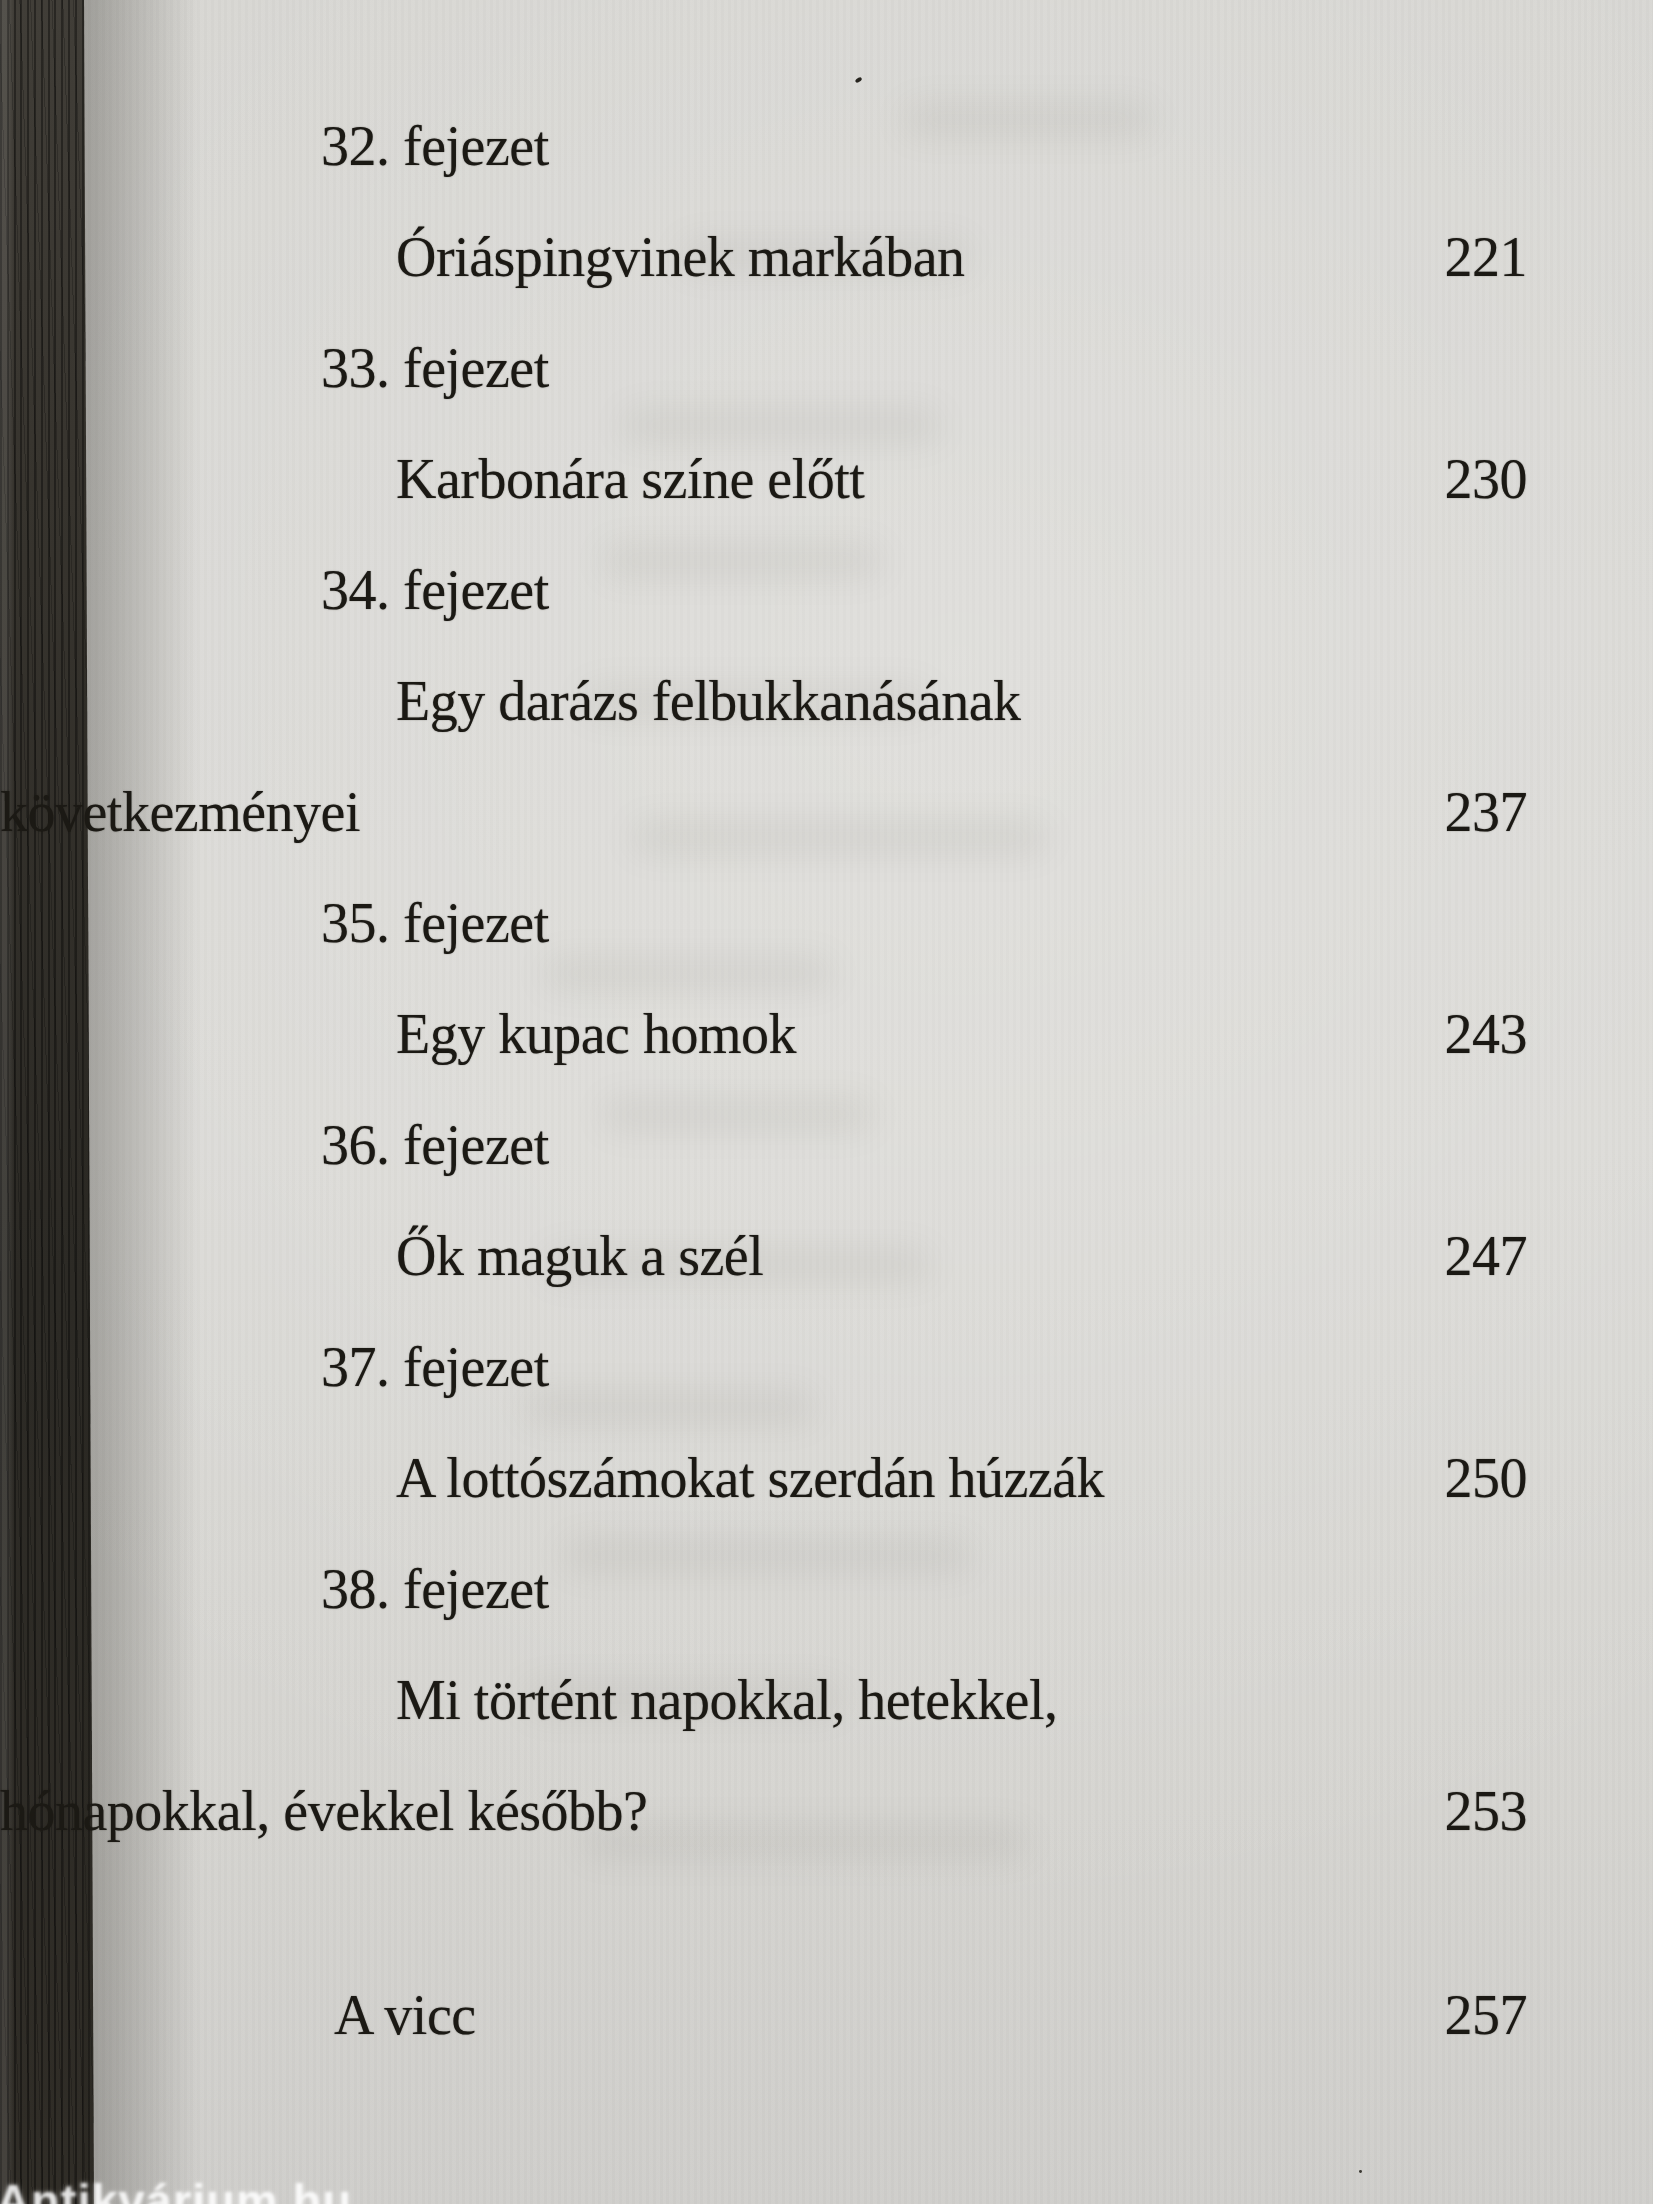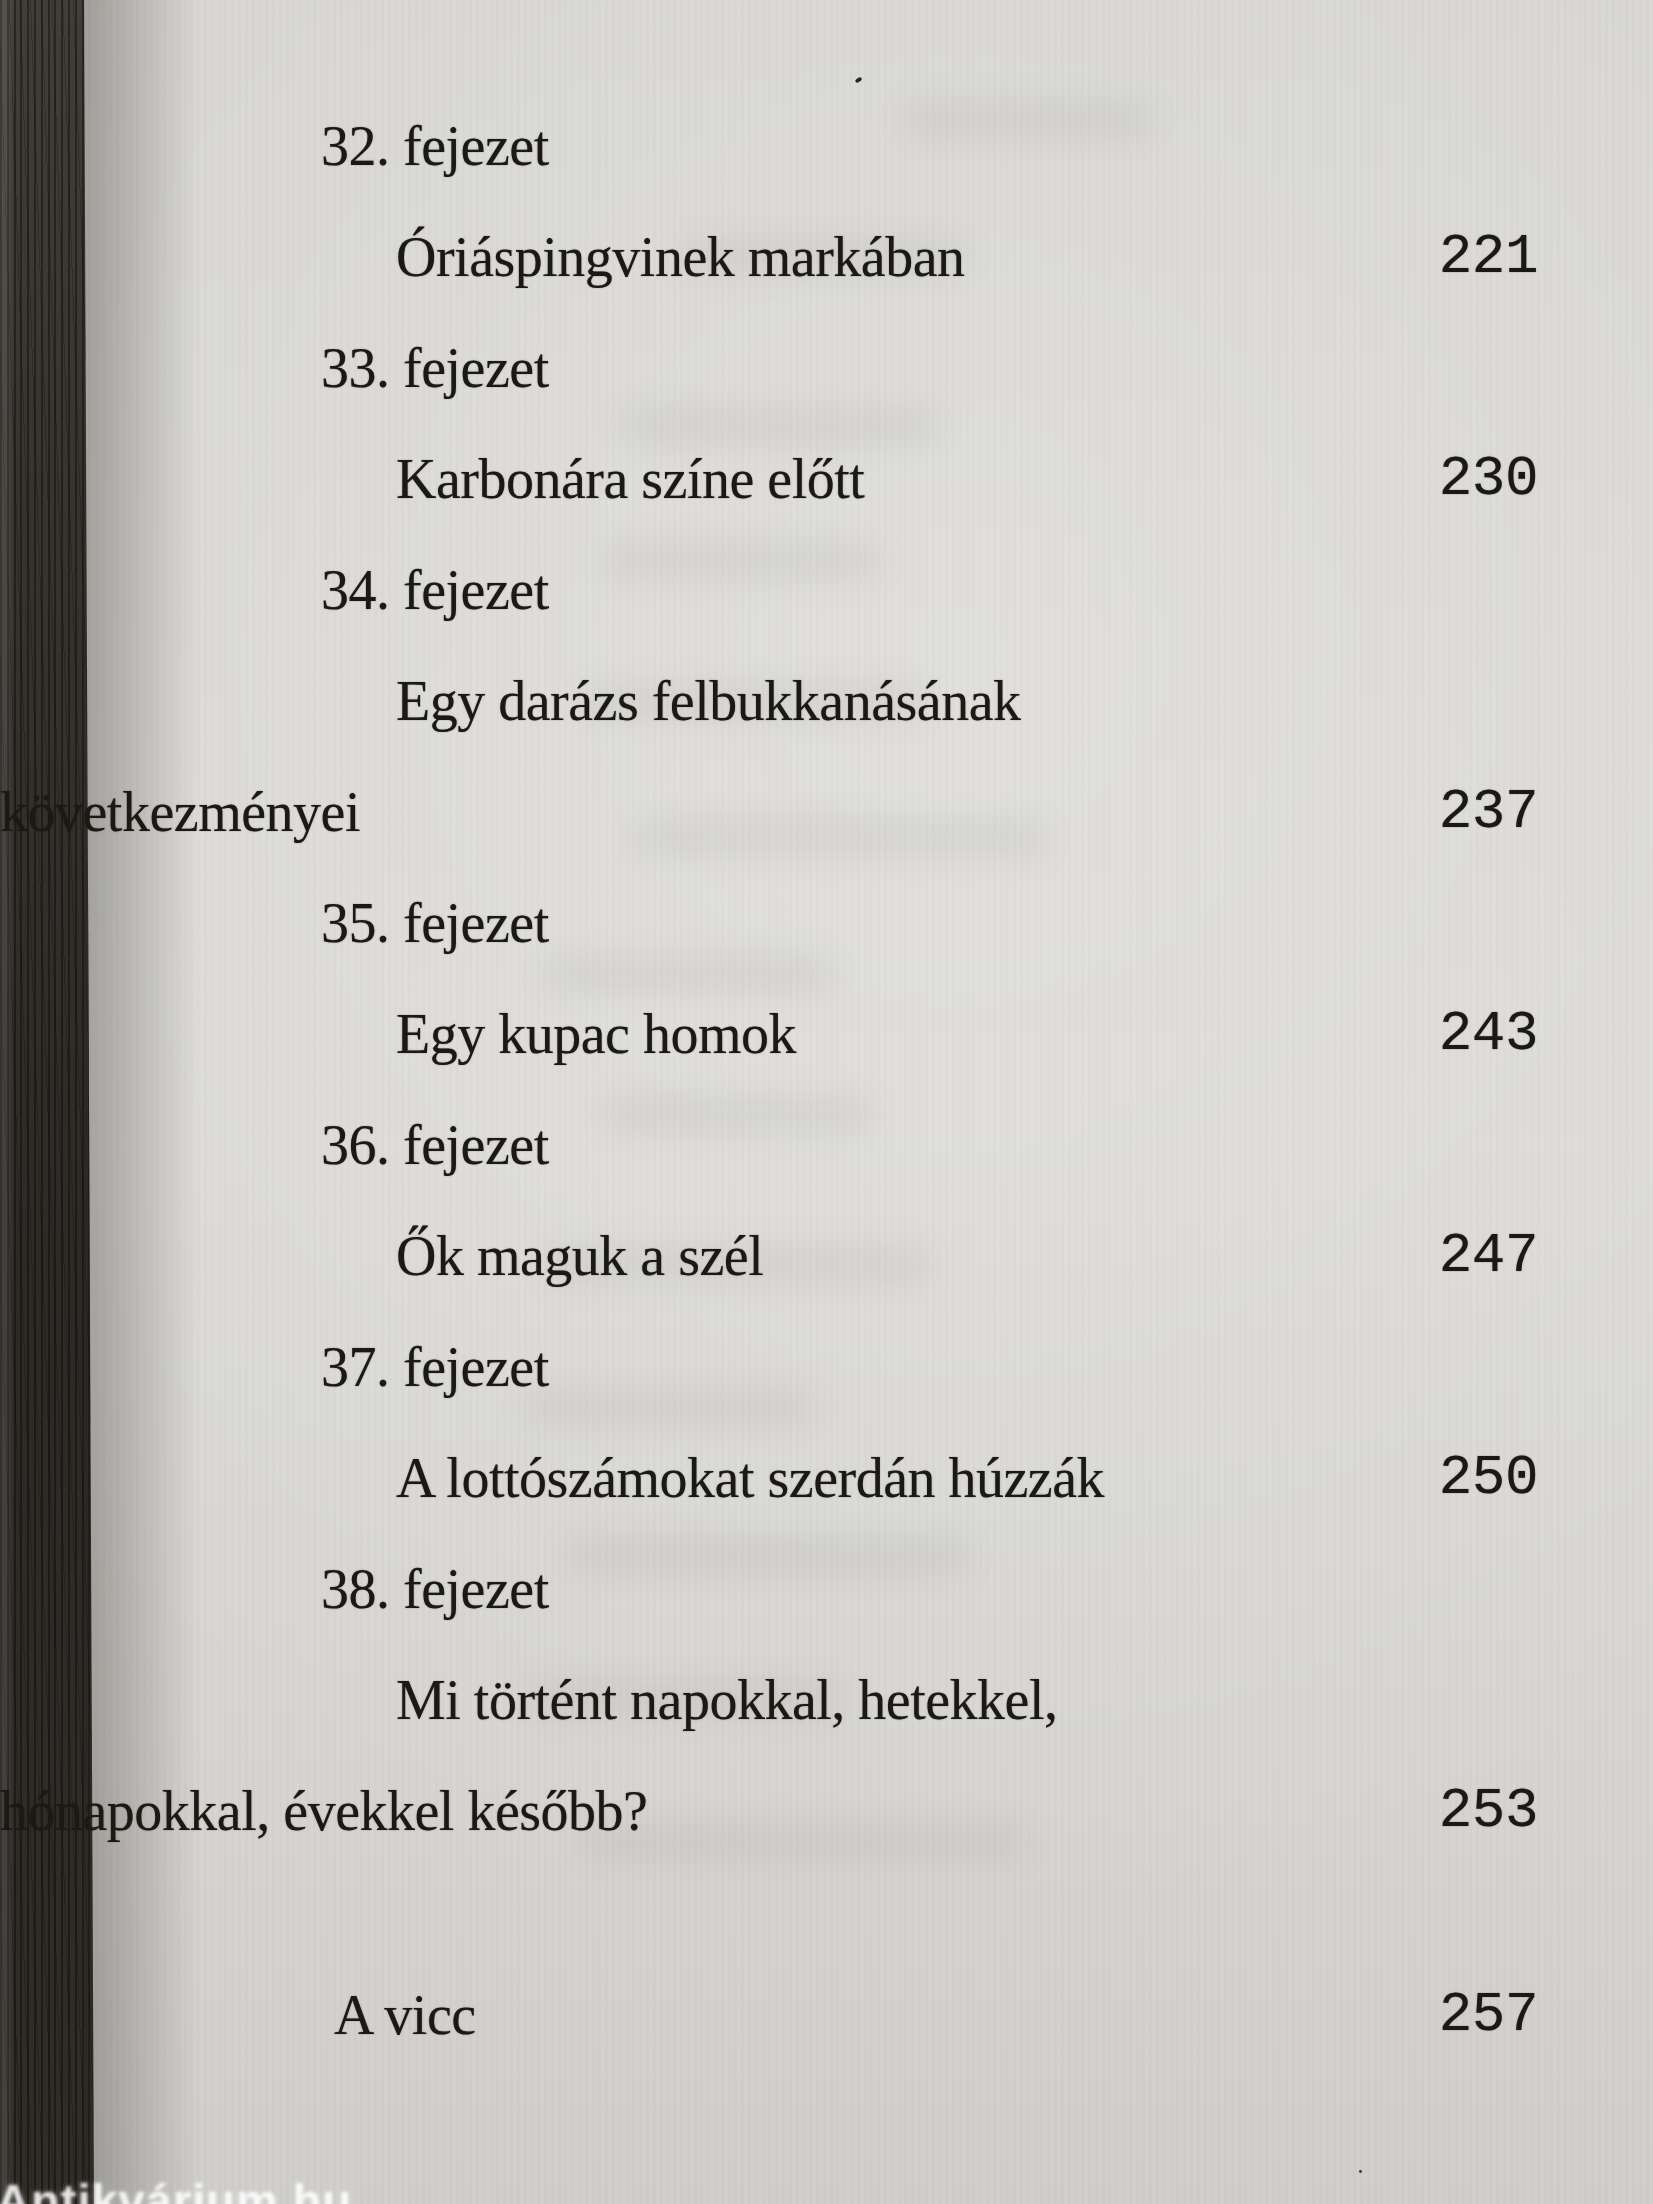--- a/index.html
+++ b/index.html
@@ -33,35 +33,35 @@
       repeating-linear-gradient(88deg, rgba(0,0,0,0.22) 0 1px, rgba(0,0,0,0) 1px 10.7px),
       linear-gradient(180deg,#413e38 0%,#37342e 22%,#2c2a25 58%,#302d27 100%);
     clip-path:polygon(0 0, 84px 0, 94px 100%, 0 100%);
   }
   
   .gutter-shadow{
     position:absolute;top:0;bottom:0;left:83px;width:116px;
     background:linear-gradient(to right, rgba(38,36,30,0.32), rgba(38,36,30,0));
   }
   
-  .toc{position:absolute;top:90px;left:0;right:5px;}
+  .toc{position:absolute;top:90px;left:0;right:16px;}
   .line{
     position:relative;height:111px;
     display:flex;align-items:center;
     font-size:56px;line-height:1;
     color:#1b1914;
     letter-spacing:-0.5px;
     text-shadow:0 0 1.3px rgba(27,25,20,0.55);
     white-space:nowrap;
   }
   .t-chapter{padding-left:321px;}
   .t-title{padding-left:396px;}
   .t-cont{}
   .t-closing{padding-left:334px;text-align:center;}
-  .pagenum{position:absolute;right:111px;top:50%;transform:translateY(-50%);font-family:Liberation Mono, monospace;}
+  .pagenum{position:absolute;right:111px;top:50%;transform:translateY(-50%);}
   .closing-block{margin-top:93px;}
   
   .ghost{
     position:absolute;height:35px;border-radius:21.3px;
     background:rgba(104,102,94,0.9);
     filter:blur(16.5px);opacity:0.10;
   }
   
   .speck{
     position:absolute;width:6.8px;height:3.9px;background:#26241e;

